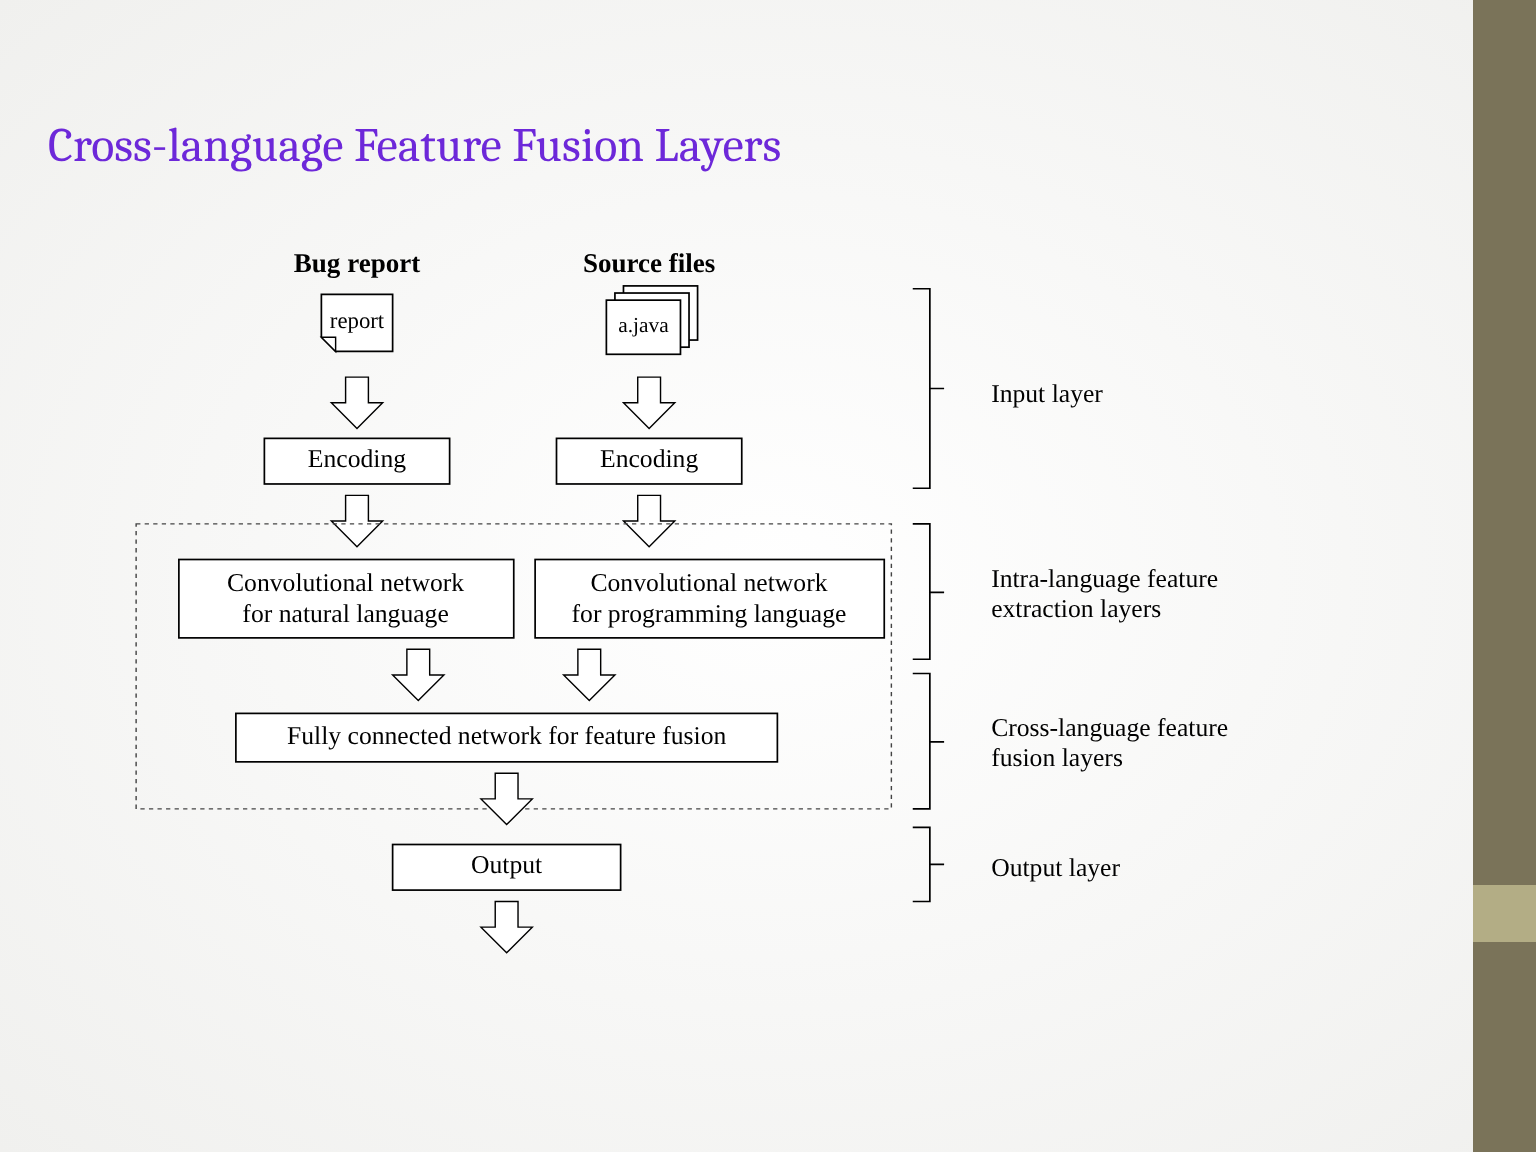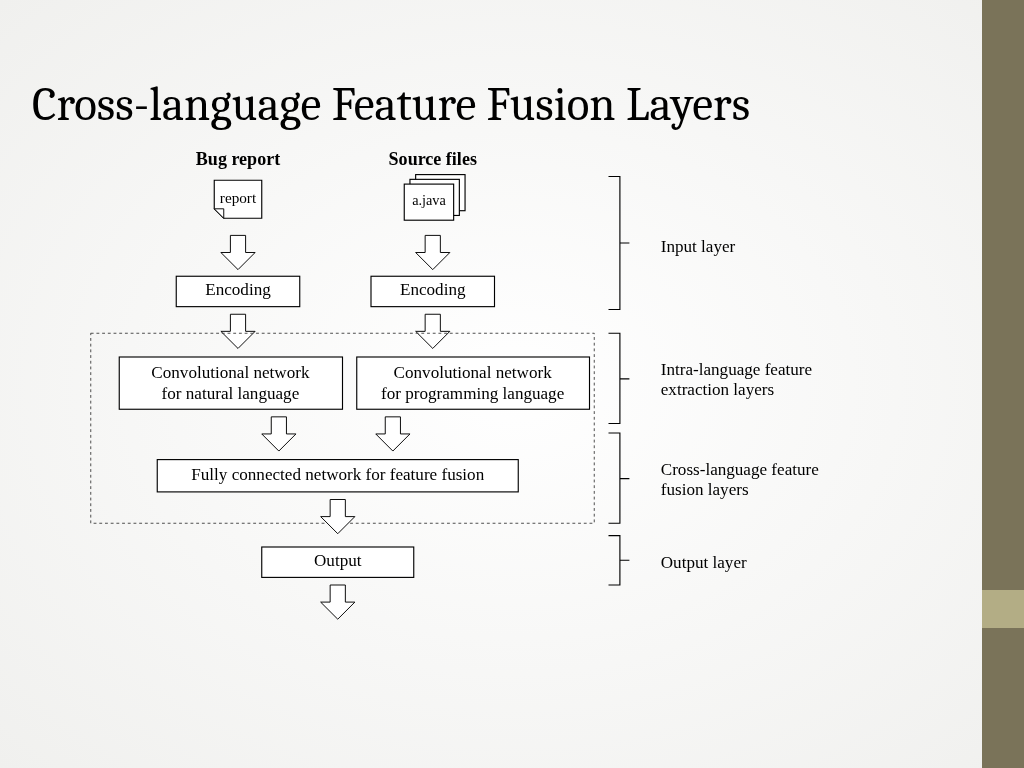--- a/index.html
+++ b/index.html
@@ -24,27 +24,27 @@
     bottom: 140px;
     left: 0;
     width: 42px;
     height: 38px;
     background: #b3ad85;
   }
   .title {
     position: absolute;
     top: 78px;
     left: 32px;
-    font-size: 47px;
-    color: #000000;
+    font-size: 32px;
+    color: #6d28d9;
     font-family: Cambria, Georgia, serif;
   }
   .diagram {
     position: absolute;
-    top: 148px;
+    top: 164px;
     left: 60px;
     width: 850px;
     height: 570px;
     font-family: 'Times New Roman', serif;
     font-size: 19px;
     color: #000;
   }
   .diagram svg {
     position: absolute;
     top: 0;

